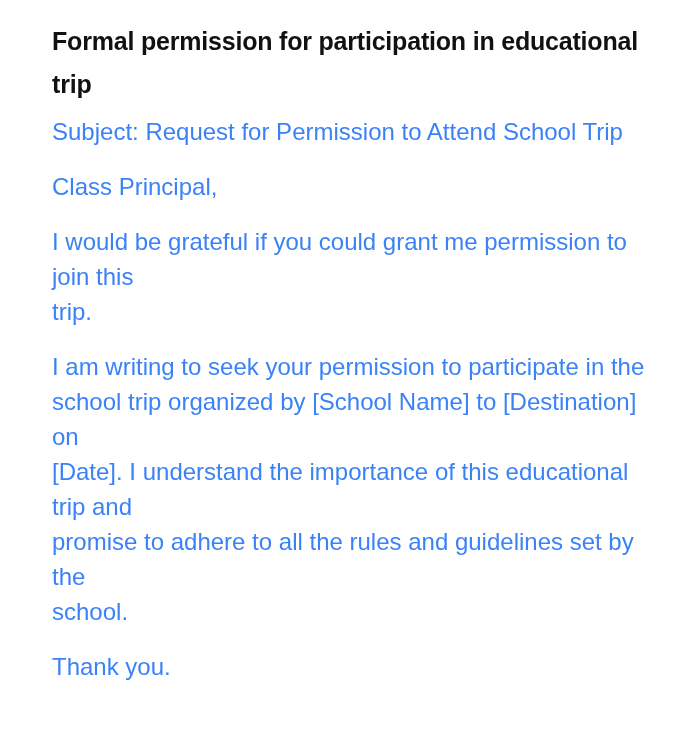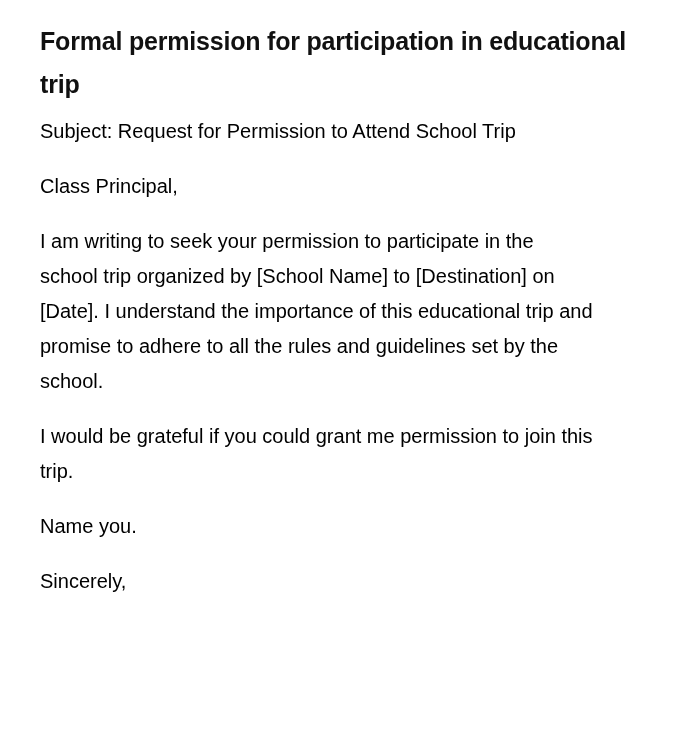--- a/index.html
+++ b/index.html
@@ -7,58 +7,57 @@
     padding: 0;
   }
   body {
     width: 700px;
     height: 755px;
     background: #ffffff;
     overflow: hidden;
     font-family: "Liberation Sans", "DejaVu Sans", sans-serif;
   }
   .doc {
-    padding: 0 48px 0 40px;
+    padding: 0 48px 0 52px;
   }
   .doc h1 {
     max-width: 612px;
     margin: 20px 0 8px 0;
     font-family: "Liberation Sans", "DejaVu Sans", sans-serif;
     font-weight: 700;
     font-size: 25px;
     line-height: 43px;
     letter-spacing: -0.2px;
     color: #111111;
   }
   .doc p {
     max-width: 612px;
     margin: 0 0 20px 0;
-    font-size: 20px;
+    font-size: 24px;
     line-height: 35px;
-    color: #000000;
+    color: #3b82f6;
     white-space: pre-line; 
   }
 </style>
 </head>
 <body>
 
 <div class="doc">
   <h1>Formal permission for participation in educational trip</h1>
 
   <p>Subject: Request for Permission to Attend School Trip</p>
 
   <p>Class Principal,</p>
 
+  <p>I would be grateful if you could grant me permission to join this
+trip.</p>
+
   <p>I am writing to seek your permission to participate in the
 school trip organized by [School Name] to [Destination] on
 [Date]. I understand the importance of this educational trip and
 promise to adhere to all the rules and guidelines set by the
 school.</p>
 
-  <p>I would be grateful if you could grant me permission to join this
-trip.</p>
+  <p>Thank you.</p>
 
-  <p>Name you.</p>
-
-  <p>Sincerely,</p>
 
 
 </div>
 
 </body></html>

